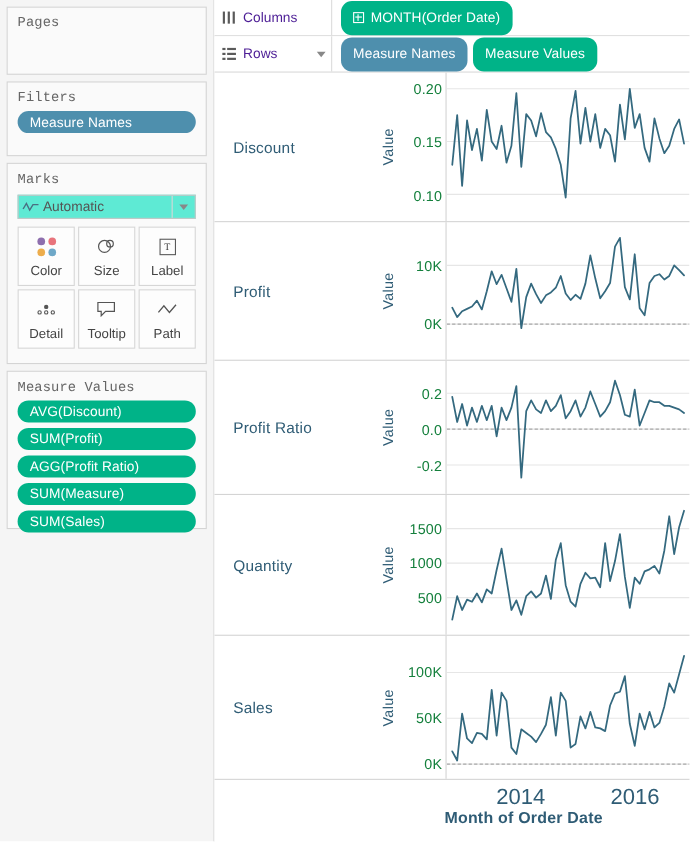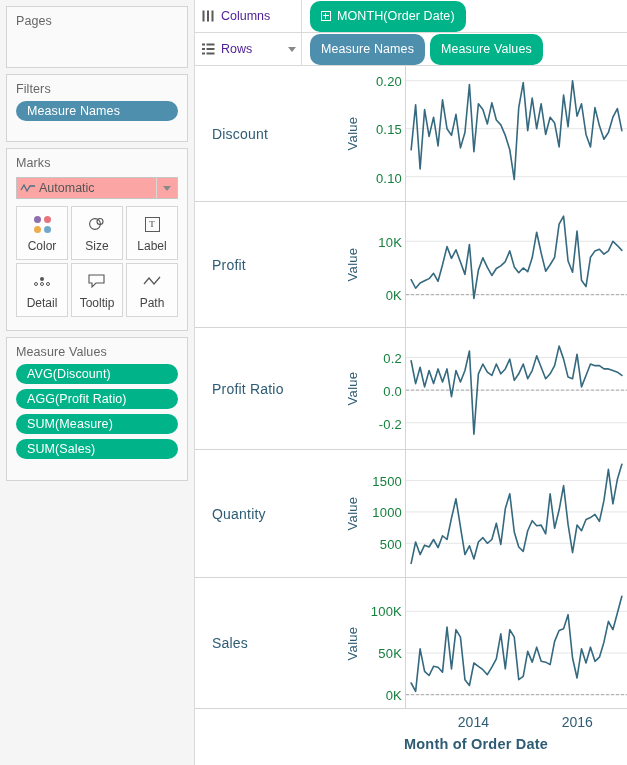--- a/index.html
+++ b/index.html
@@ -26,20 +26,21 @@
     background:#fafafa;
     border:1px solid #d4d4d4;
     margin:6px 6px 0 6px;
     box-sizing:border-box;
     position:relative;
   }
   .card-title{
     font-size:12.5px;color:#666666;
     padding:7px 9px 5px 9px;
     letter-spacing:0.1px;
+    font-family:Liberation Mono, monospace;
   }
   #card-pages{height:62px;}
   #card-filters{height:68px;}
   #card-marks{height:183px;}
   #card-measure-values{height:144px;}
 
   .pill{
     display:block;
     height:20px;line-height:20px;
     border-radius:10px;
@@ -54,21 +55,21 @@
     letter-spacing:0.1px;
   }
   .pill.blue{background:#4e8fad;}
   .pill.green{background:#00b388;}
 
   
   .marks-select{
     margin:2px 9px 7px 9px;
     height:22px;
     border:1px solid #c6c6c6;
-    background:#fca5a5;
+    background:#5eead4;
     display:flex;align-items:center;
     box-sizing:border-box;
     font-size:12.5px;color:#555555;
   }
   .marks-select .mk-icon{
     width:22px;display:flex;align-items:center;justify-content:center;
     color:#4a6f82;
   }
   .marks-select .mk-label{flex:1;}
   .marks-select .mk-caret{
@@ -204,21 +205,21 @@
   .xaxis{
     flex:0 0 28px;display:flex;
     border-top:1px solid #d4d4d4;
     box-sizing:border-box;
   }
   .xaxis .spacer{width:211px;flex:0 0 211px;}
   .xaxis .xticks{flex:1;position:relative;}
   .xaxis .xticks .xt{
     position:absolute;top:5px;
     transform:translateX(-50%);
-    font-size:14px;color:#2f5c75;
+    font-size:20px;color:#2f5c75;
   }
   .xtitle{
     flex:0 0 34px;
     display:flex;align-items:flex-start;justify-content:center;
     padding-left:130px;
     box-sizing:border-box;
   }
   .xtitle span{
     font-size:14.5px;font-weight:bold;color:#2f5c75;
     letter-spacing:0.2px;
@@ -317,20 +318,21 @@
           </span>
           <span>Path</span>
         </div>
 
       </div>
     </div>
 
     <div class="card" id="card-measure-values">
       <div class="card-title">Measure Values</div>
       <div class="pill green">AVG(Discount)</div>
+      <div class="pill green">SUM(Profit)</div>
       <div class="pill green">AGG(Profit Ratio)</div>
       <div class="pill green">SUM(Measure)</div>
       <div class="pill green">SUM(Sales)</div>
     </div>
 
   </div>
 
   <div class="viz">
 
     <div class="shelf">

